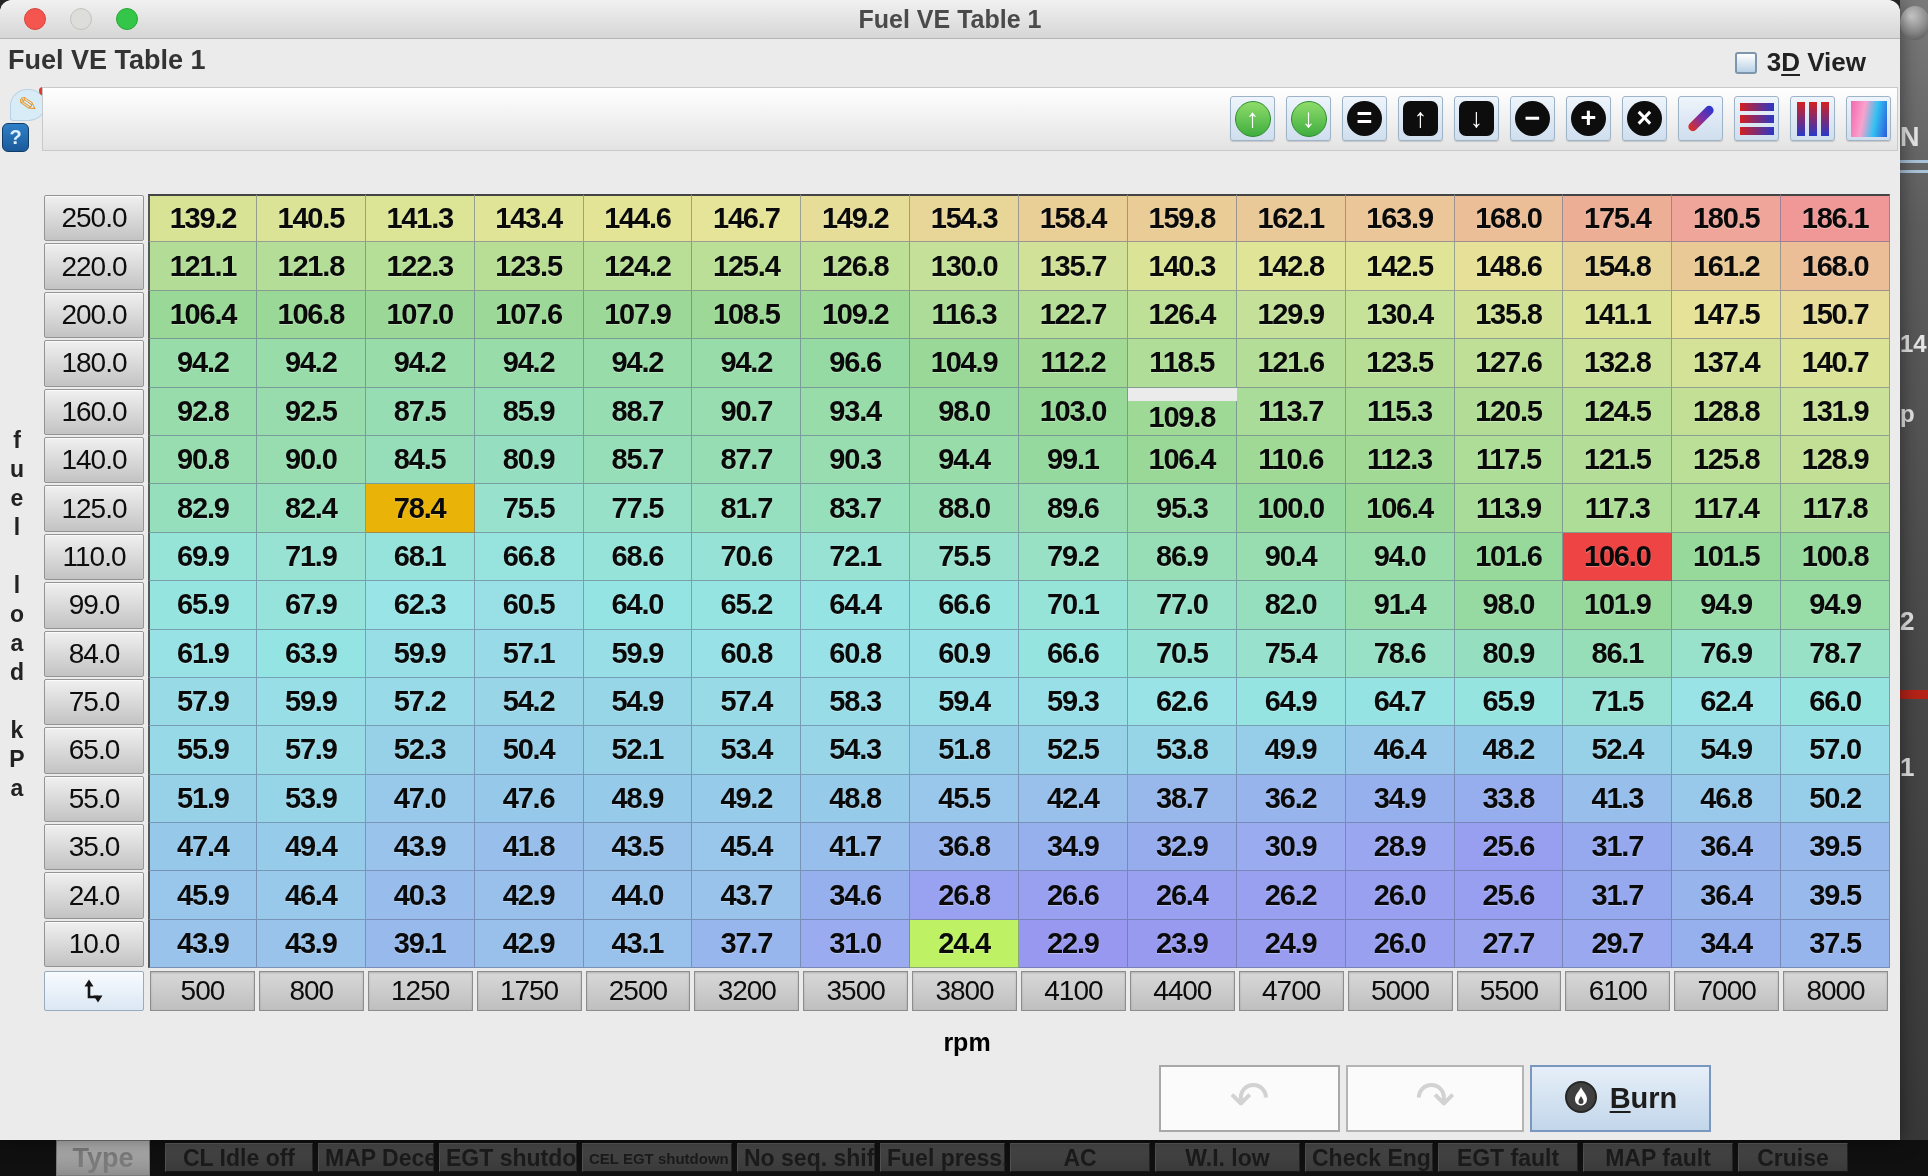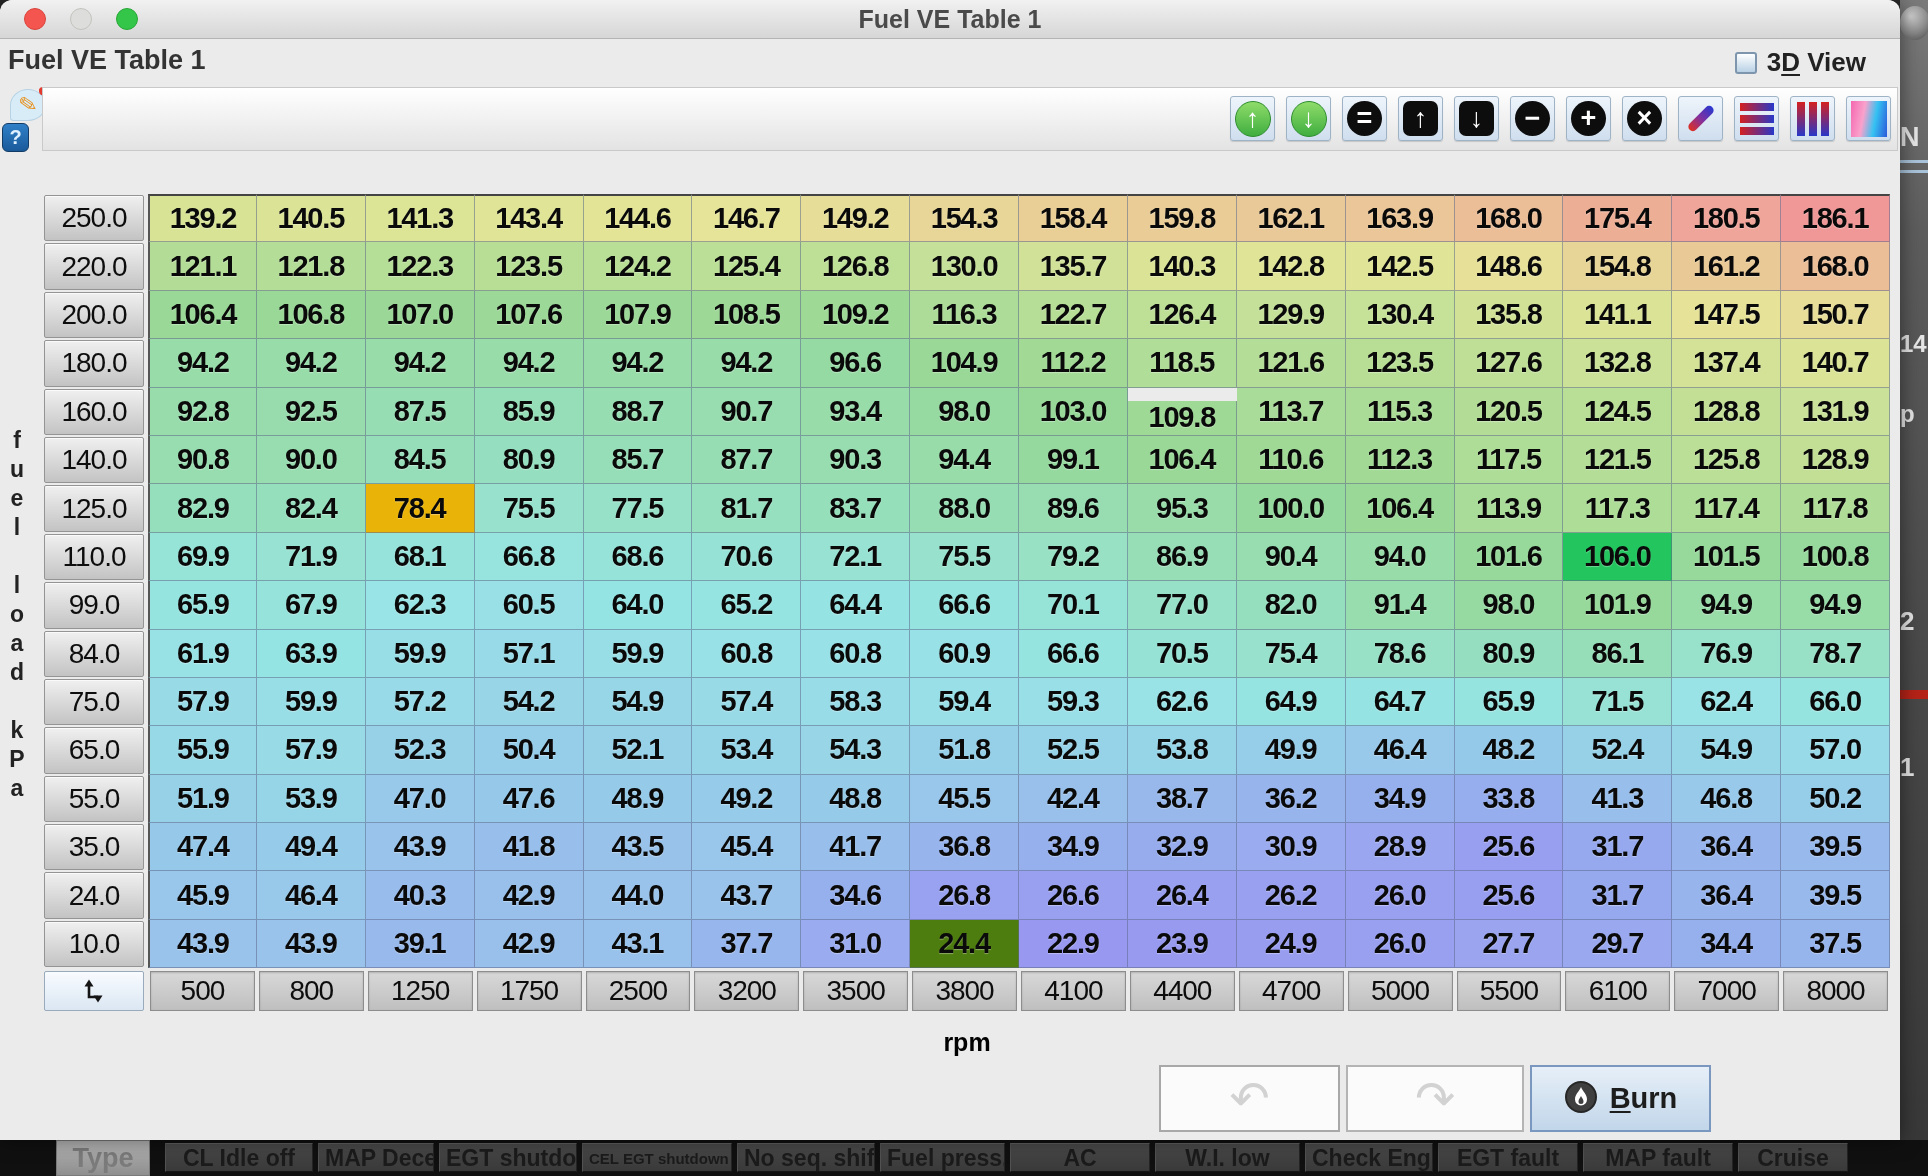--- a/index.html
+++ b/index.html
@@ -368,21 +368,21 @@
         <div class="ve-cell" style="background: rgb(150, 228, 221);">66.8</div>
         <div class="ve-cell" style="background: rgb(150, 227, 218);">68.6</div>
         <div class="ve-cell" style="background: rgb(151, 226, 214);">70.6</div>
         <div class="ve-cell" style="background: rgb(151, 226, 211);">72.1</div>
         <div class="ve-cell" style="background: rgb(152, 226, 205);">75.5</div>
         <div class="ve-cell" style="background: rgb(153, 225, 197);">79.2</div>
         <div class="ve-cell" style="background: rgb(151, 221, 181);">86.9</div>
         <div class="ve-cell" style="background: rgb(152, 221, 176);">90.4</div>
         <div class="ve-cell" style="background: rgb(152, 220, 169);">94.0</div>
         <div class="ve-cell" style="background: rgb(151, 216, 155);">101.6</div>
-        <div class="ve-cell" style="background: #22c55e;">106.0</div>
+        <div class="ve-cell" style="background: #ef4444;">106.0</div>
         <div class="ve-cell" style="background: rgb(151, 216, 155);">101.5</div>
         <div class="ve-cell" style="background: rgb(151, 216, 156);">100.8</div>
         <div class="load-cell">99.0</div>
         <div class="ve-cell first-col" style="background: rgb(150, 228, 224);">65.9</div>
         <div class="ve-cell" style="background: rgb(150, 227, 219);">67.9</div>
         <div class="ve-cell" style="background: rgb(152, 228, 230);">62.3</div>
         <div class="ve-cell" style="background: rgb(152, 224, 230);">60.5</div>
         <div class="ve-cell" style="background: rgb(149, 228, 228);">64.0</div>
         <div class="ve-cell" style="background: rgb(150, 228, 225);">65.2</div>
         <div class="ve-cell" style="background: rgb(149, 228, 227);">64.4</div>
@@ -498,21 +498,21 @@
         <div class="ve-cell" style="background: rgb(151, 180, 237);">36.4</div>
         <div class="ve-cell" style="background: rgb(152, 185, 236);">39.5</div>
         <div class="load-cell">10.0</div>
         <div class="ve-cell first-col" style="background: rgb(153, 195, 235);">43.9</div>
         <div class="ve-cell" style="background: rgb(153, 195, 235);">43.9</div>
         <div class="ve-cell" style="background: rgb(152, 185, 236);">39.1</div>
         <div class="ve-cell" style="background: rgb(152, 192, 235);">42.9</div>
         <div class="ve-cell" style="background: rgb(152, 194, 235);">43.1</div>
         <div class="ve-cell" style="background: rgb(151, 182, 237);">37.7</div>
         <div class="ve-cell" style="background: rgb(154, 171, 239);">31.0</div>
-        <div class="ve-cell" style="background: #4d7c0f;">24.4</div>
+        <div class="ve-cell" style="background: #bef264;">24.4</div>
         <div class="ve-cell" style="background: rgb(152, 152, 240);">22.9</div>
         <div class="ve-cell" style="background: rgb(152, 154, 240);">23.9</div>
         <div class="ve-cell" style="background: rgb(153, 157, 240);">24.9</div>
         <div class="ve-cell" style="background: rgb(153, 160, 240);">26.0</div>
         <div class="ve-cell" style="background: rgb(154, 164, 239);">27.7</div>
         <div class="ve-cell" style="background: rgb(154, 168, 239);">29.7</div>
         <div class="ve-cell" style="background: rgb(150, 175, 237);">34.4</div>
         <div class="ve-cell" style="background: rgb(151, 181, 237);">37.5</div>
         <div class="corner-btn">
           <svg width="28" height="28" viewBox="0 0 28 28">

